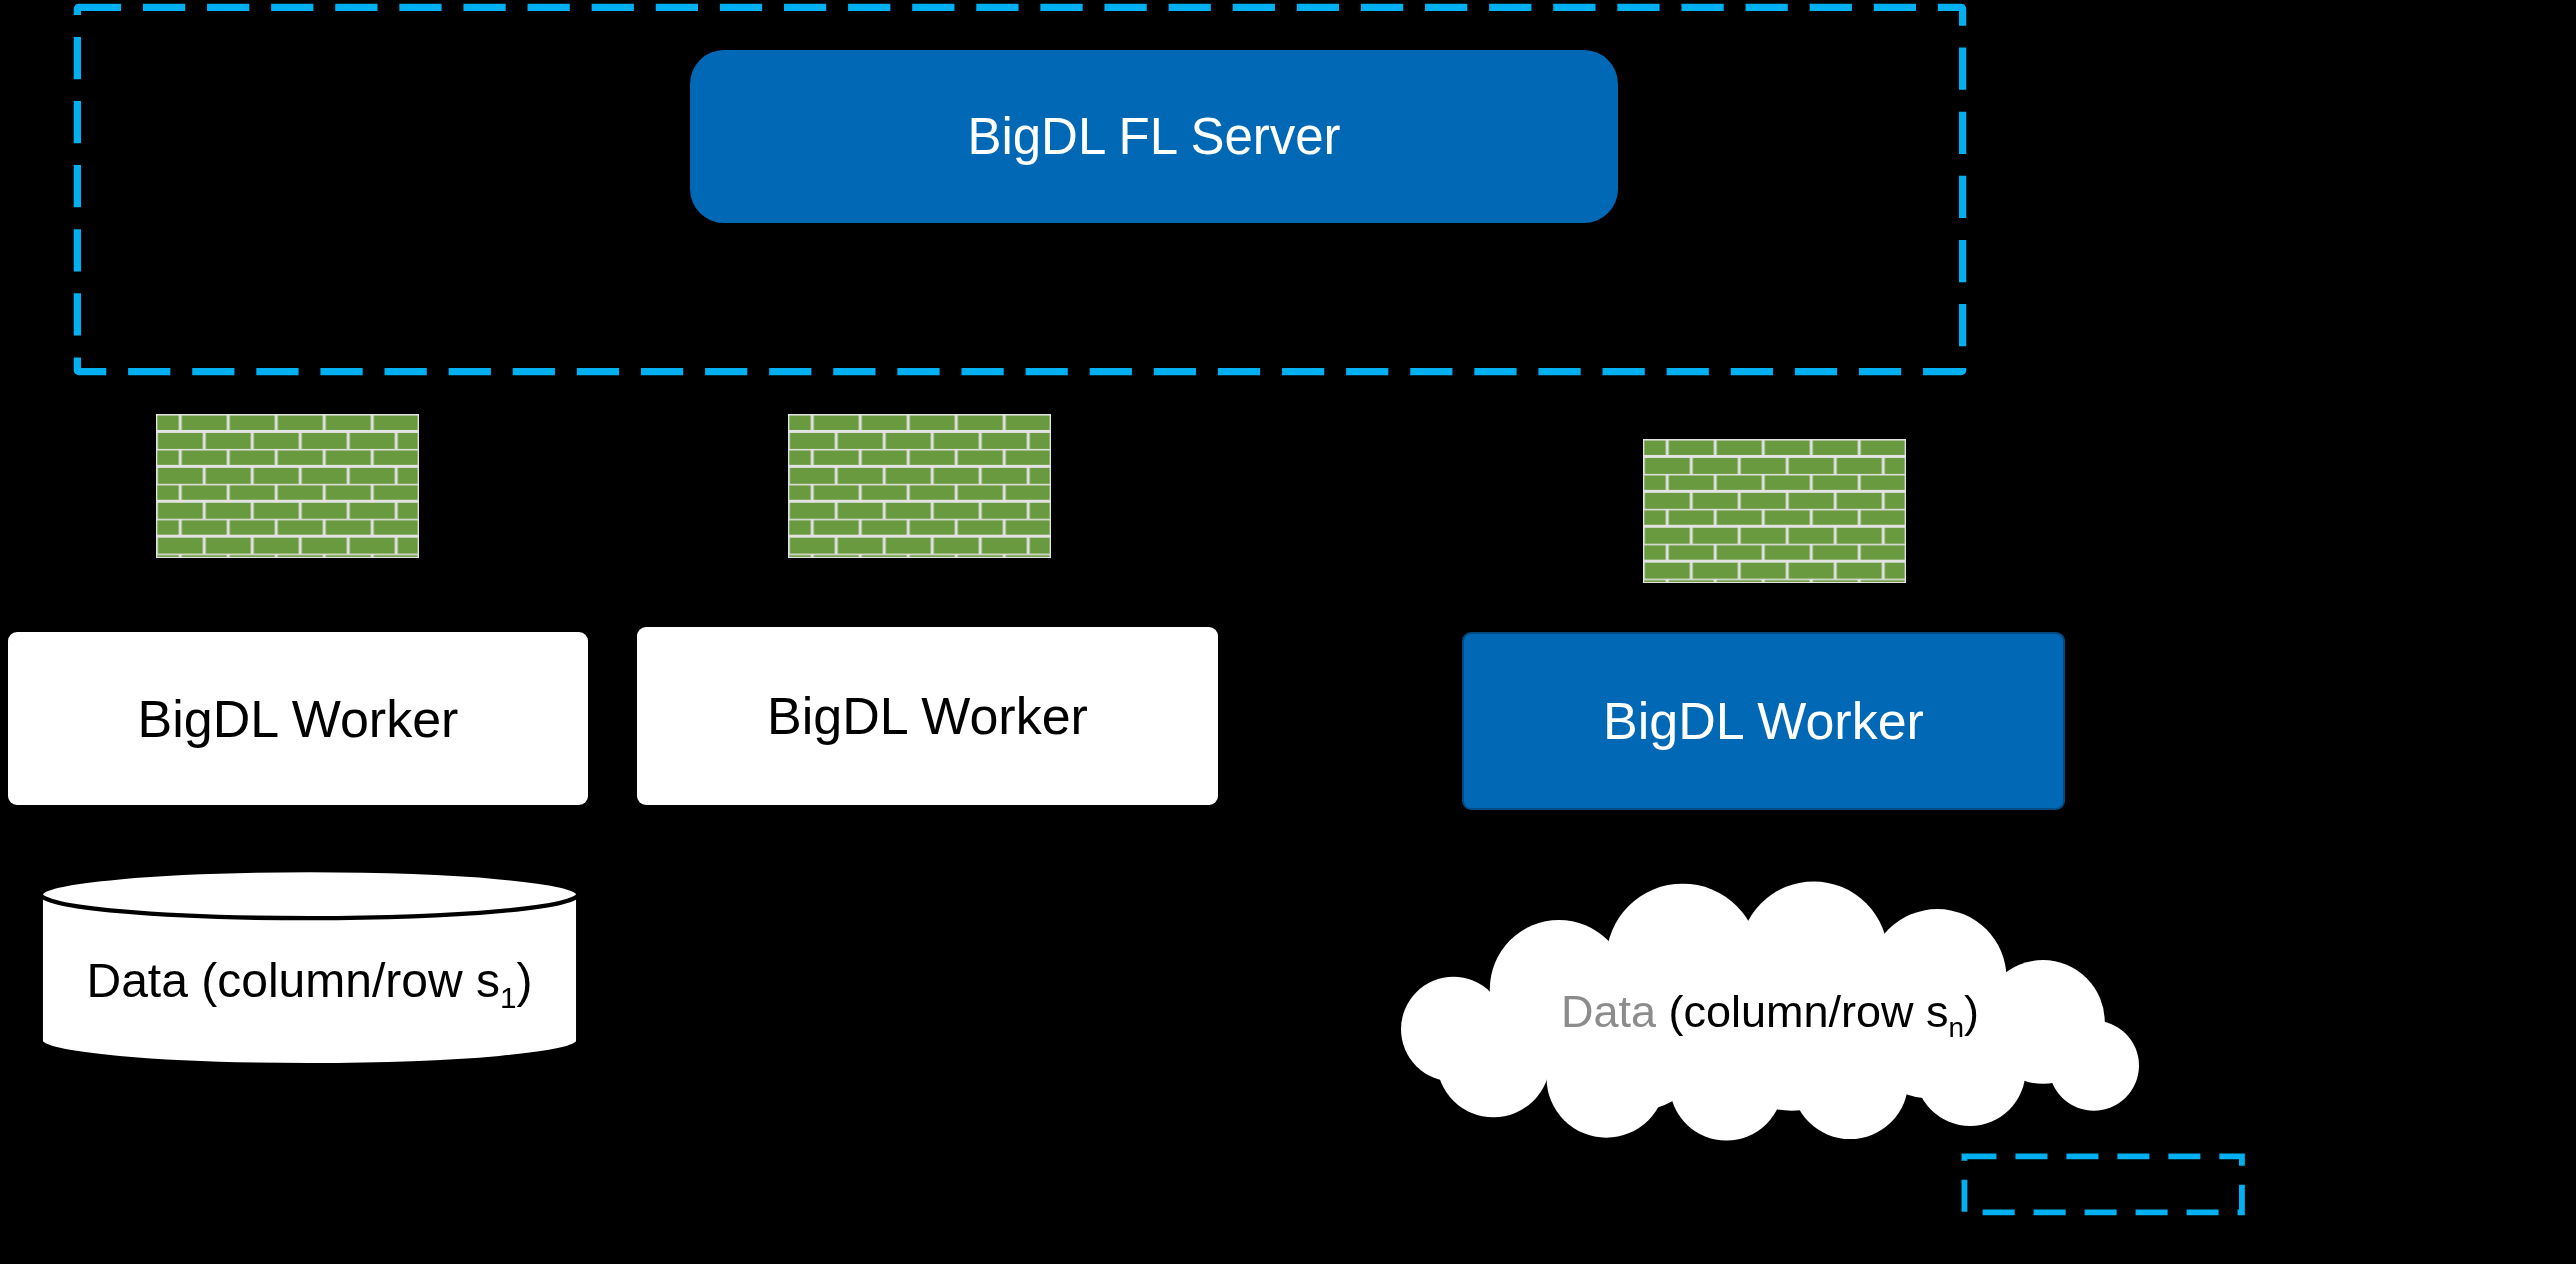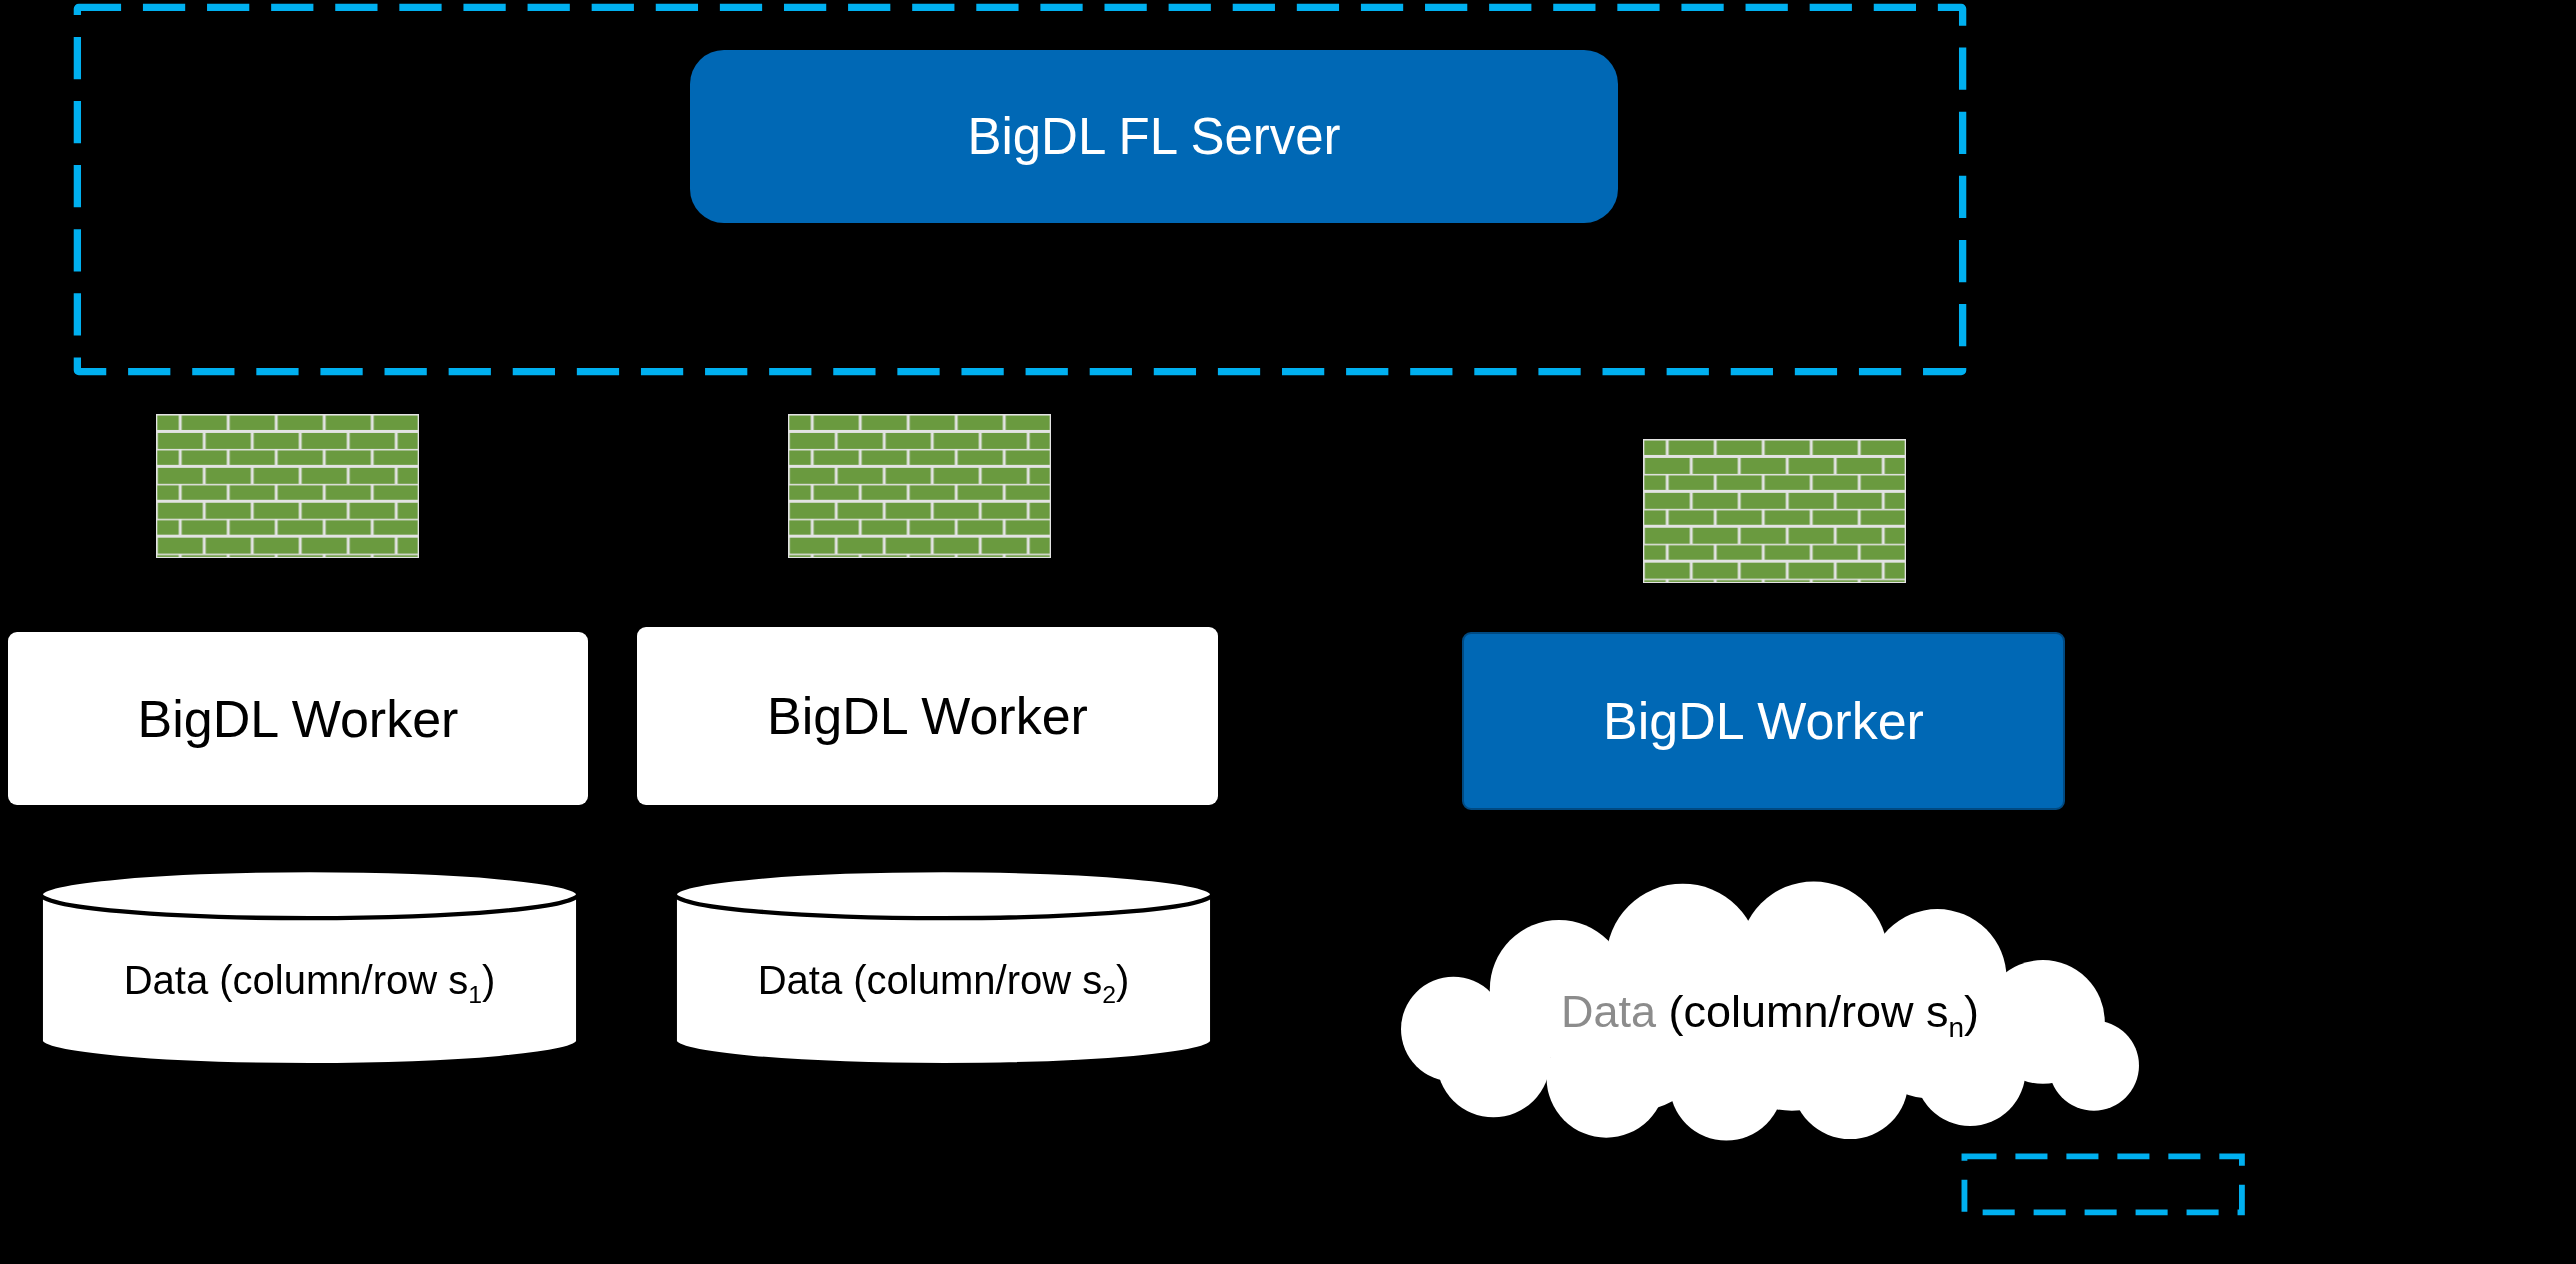--- a/index.html
+++ b/index.html
@@ -41,21 +41,21 @@
   .fw3 { left: 1643px; top: 439px; }
 
   
   .ds1 { left: 36px;   top: 868px; width: 547px;  height: 200px; }
   .ds2 { left: 670px;  top: 868px; width: 547px;  height: 200px; }
   .cloud { left: 1384px; top: 880px; width: 772px; height: 262px; }
 
   .ds-label {
     position: absolute; inset: 0;
     display: flex; align-items: center; justify-content: center;
-    font-size: 40px; color: #000000;
+    font-size: 48px; color: #000000;
     padding-top: 25px;
   }
   .cloud .ds-label { font-size: 45px; padding-top: 2.9px; }
   .ds-label sub { font-size: 0.62em; line-height: 0; }
   .lead-gray { color: #8c8c8c; }
 
   
   .dash-rect       { fill: none; stroke: #00b0f0; stroke-width: 10; stroke-dasharray: 58 30; }
   .dash-rect-small { fill: none; stroke: #00b0f0; stroke-width: 8;  stroke-dasharray: 44 26; }
 
@@ -117,29 +117,20 @@
   <div class="abs ds1">
     <svg class="cyl-svg" width="547" height="200" viewBox="0 0 751 275">
       <path d="M6,36 L6,238 A369.5,33 0 0 0 745,238 L745,36 A369.5,33 0 0 0 6,36 Z" fill="#ffffff" stroke="#000000" stroke-width="6"></path>
       <ellipse cx="375.5" cy="36" rx="369.5" ry="33" fill="#ffffff" stroke="#000000" stroke-width="6"></ellipse>
     </svg>
     <div class="ds-label">
         <span class="txt"><span class="lead-gray"></span><span>Data (column/row s</span><sub>1</sub><span>)</span></span>
       </div>
   </div>
 
-  <div class="abs ds2">
-    <svg class="cyl-svg" width="547" height="200" viewBox="0 0 751 275">
-      <path d="M6,36 L6,238 A369.5,33 0 0 0 745,238 L745,36 A369.5,33 0 0 0 6,36 Z" fill="#ffffff" stroke="#000000" stroke-width="6"></path>
-      <ellipse cx="375.5" cy="36" rx="369.5" ry="33" fill="#ffffff" stroke="#000000" stroke-width="6"></ellipse>
-    </svg>
-    <div class="ds-label">
-        <span class="txt"><span class="lead-gray"></span><span>Data (column/row s</span><sub>2</sub><span>)</span></span>
-      </div>
-  </div>
 
   <div class="abs cloud">
     <svg class="cloud-svg" width="772" height="262" viewBox="0 0 1060 360">
       <g fill="#ffffff">
         <circle cx="95" cy="205" r="72"></circle>
         <circle cx="240" cy="150" r="95"></circle>
         <circle cx="410" cy="110" r="105"></circle>
         <circle cx="590" cy="104" r="102"></circle>
         <circle cx="760" cy="135" r="95"></circle>
         <circle cx="905" cy="195" r="85"></circle>

